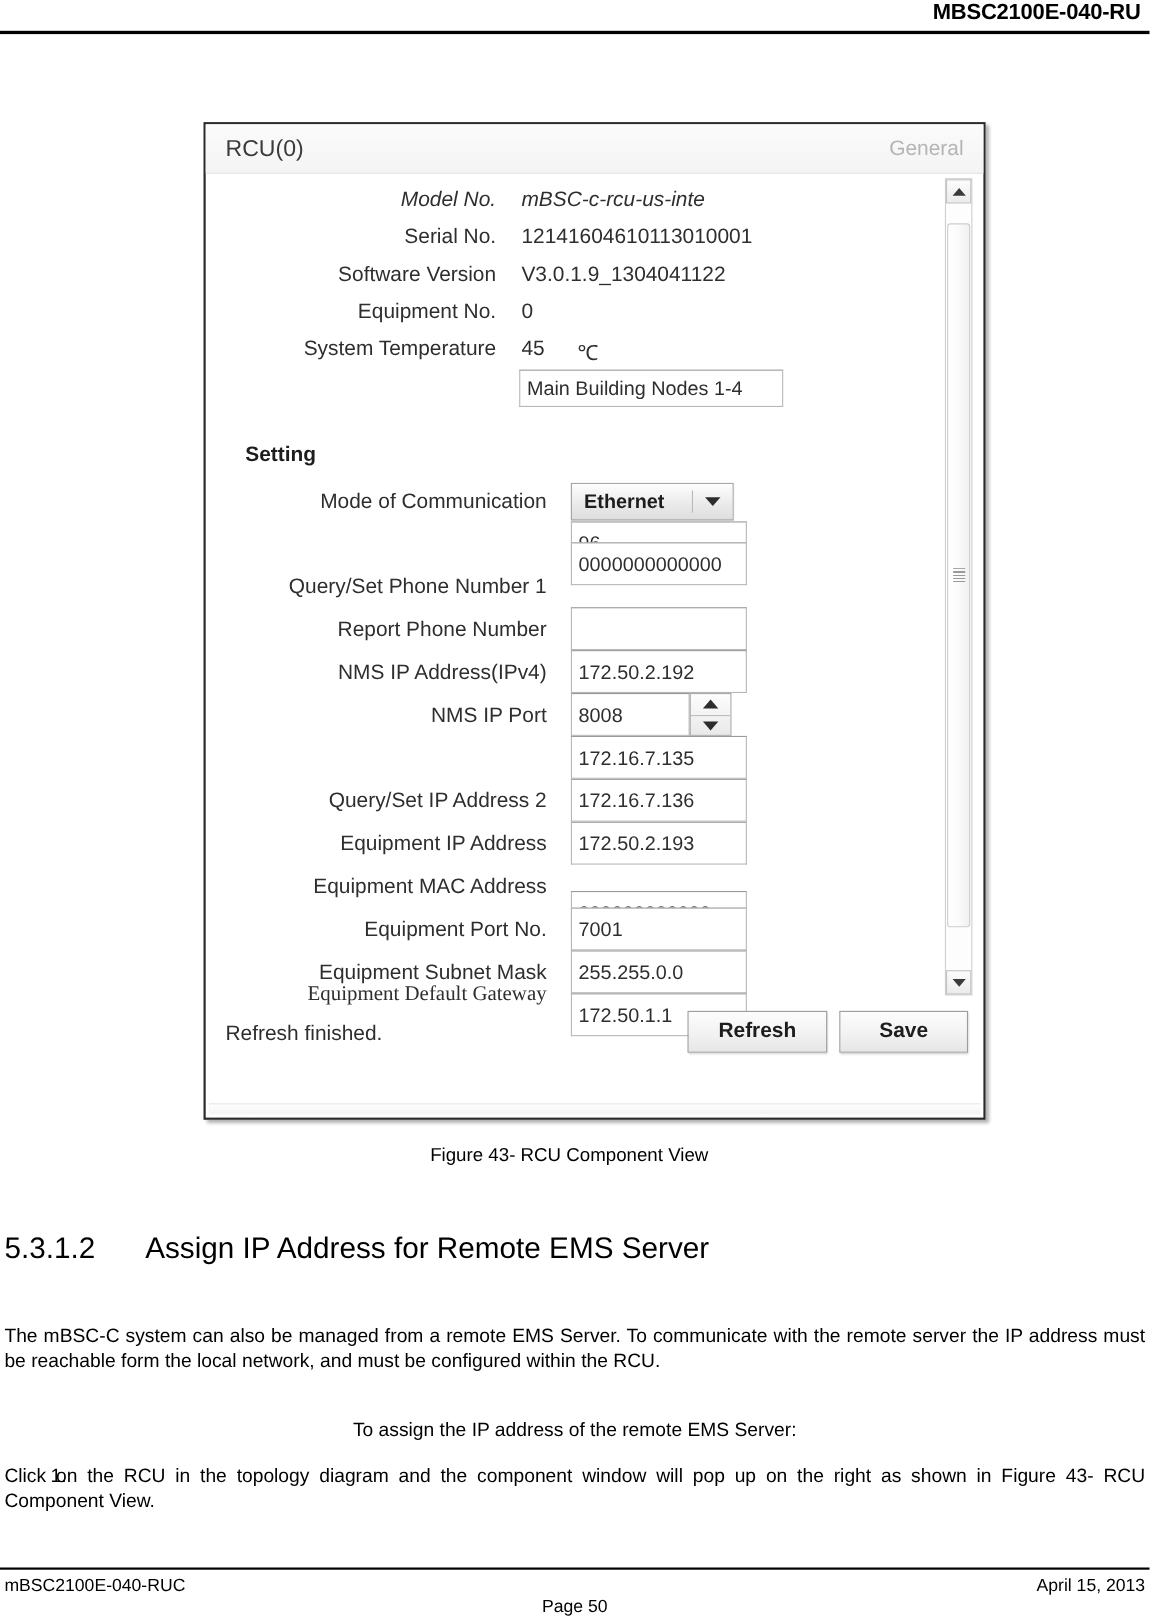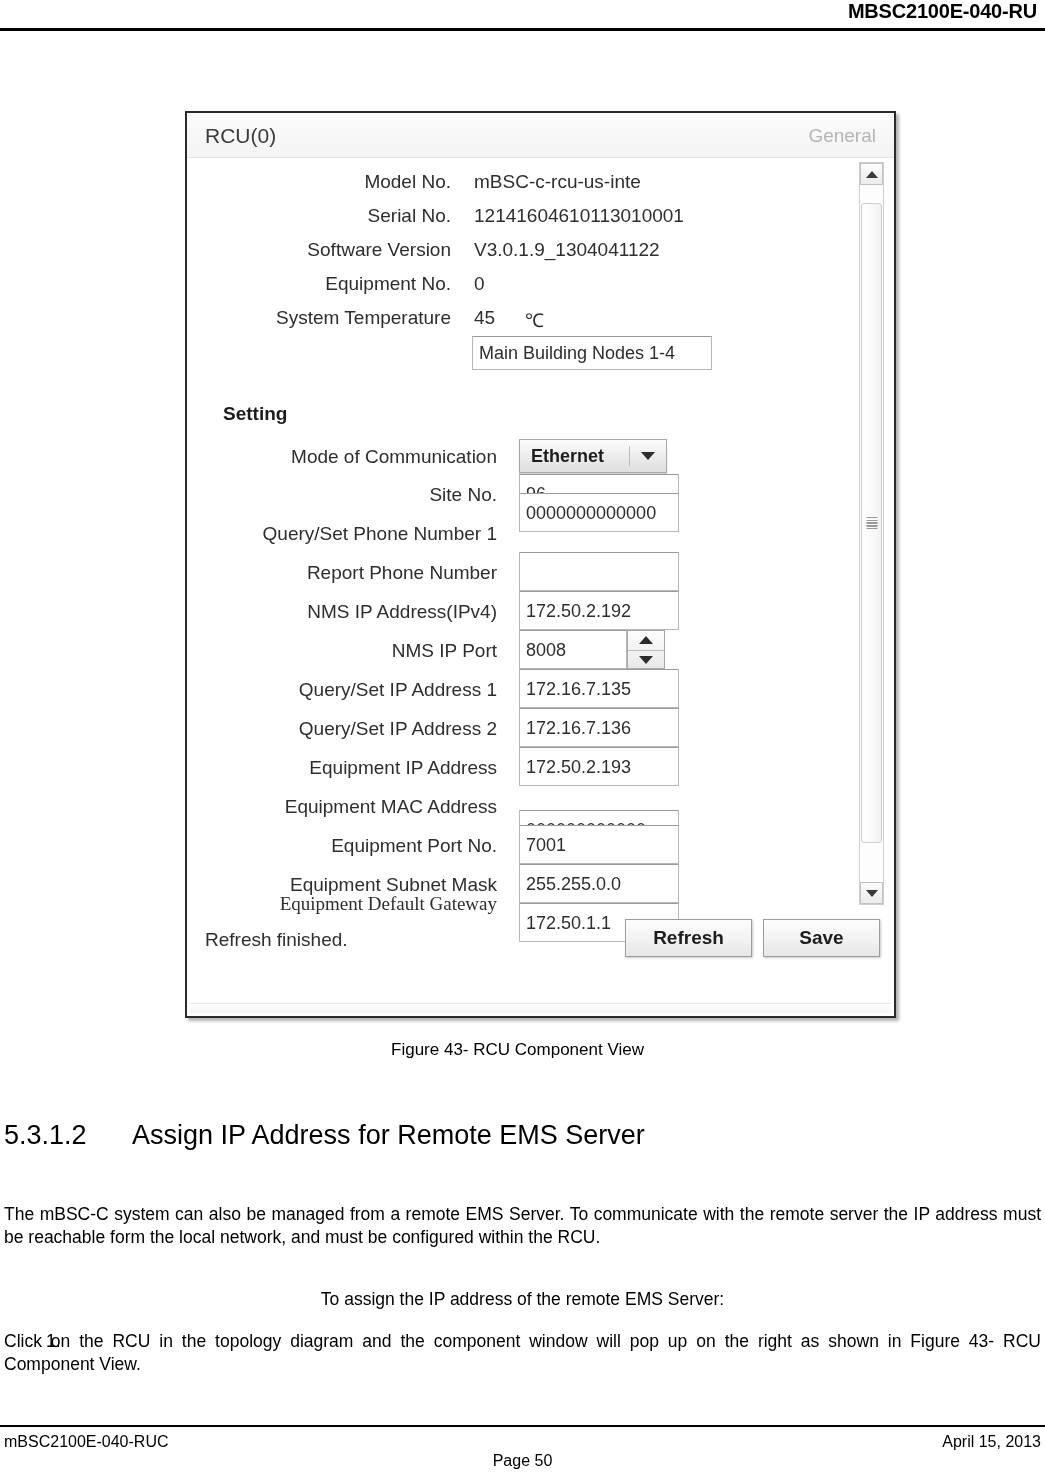--- a/index.html
+++ b/index.html
@@ -406,21 +406,21 @@
 </div>
 
 <div class="panel-wrap">
   <div class="panel">
 
     <div class="panel-title-bar">
       <div class="panel-title">RCU(0)</div>
       <div class="panel-tab">General</div>
     </div>
 
-    <div class="info-row" style="top:58px;">
+    <div class="info-row" style="top:58px;font-style:italic;">
       <span class="info-label">Model No.</span>
       <span class="info-value">mBSC-c-rcu-us-inte</span>
     </div>
     <div class="info-row" style="top:92px;">
       <span class="info-label">Serial No.</span>
       <span class="info-value">12141604610113010001</span>
     </div>
     <div class="info-row" style="top:126px;">
       <span class="info-label">Software Version</span>
       <span class="info-value">V3.0.1.9_1304041122</span>
@@ -438,21 +438,20 @@
 
     <div class="setting-head">Setting</div>
 
     <div class="set-row-label" style="top:333px;">Mode of Communication</div>
     <div class="combo" style="top:326px;">
       <span class="combo-text">Ethernet</span>
       <span class="combo-sep"></span>
       <span class="combo-arrow"></span>
     </div>
 
-    <div class="set-row-label" style="top:371px;">Site No.</div>
     <div class="tfield set-field" style="top:361px;">96</div>
 
     <div class="set-row-label" style="top:410px;">Query/Set Phone Number 1</div>
     <div class="tfield set-field" style="top:380px;">0000000000000</div>
 
     <div class="set-row-label" style="top:449px;">Report Phone Number</div>
     <div class="tfield set-field" style="top:439px;"></div>
 
     <div class="set-row-label" style="top:488px;">NMS IP Address(IPv4)</div>
     <div class="tfield set-field" style="top:478px;">172.50.2.192</div>
@@ -461,21 +460,20 @@
     <div class="tfield" style="left:332px;top:517px;width:108px;height:39px;">8008</div>
     <div class="spin-btns" style="top:517px;">
       <div class="spin-half">
         <span class="tri-up"></span>
       </div>
       <div class="spin-half">
         <span class="tri-dn"></span>
       </div>
     </div>
 
-    <div class="set-row-label" style="top:566px;">Query/Set IP Address 1</div>
     <div class="tfield set-field" style="top:556px;">172.16.7.135</div>
 
     <div class="set-row-label" style="top:605px;">Query/Set IP Address 2</div>
     <div class="tfield set-field" style="top:595px;">172.16.7.136</div>
 
     <div class="set-row-label" style="top:644px;">Equipment IP Address</div>
     <div class="tfield set-field" style="top:634px;">172.50.2.193</div>
 
     <div class="set-row-label" style="top:683px;">Equipment MAC Address</div>
     <div class="tfield set-field" style="top:673px;margin-top:24px;">000000000000</div>

